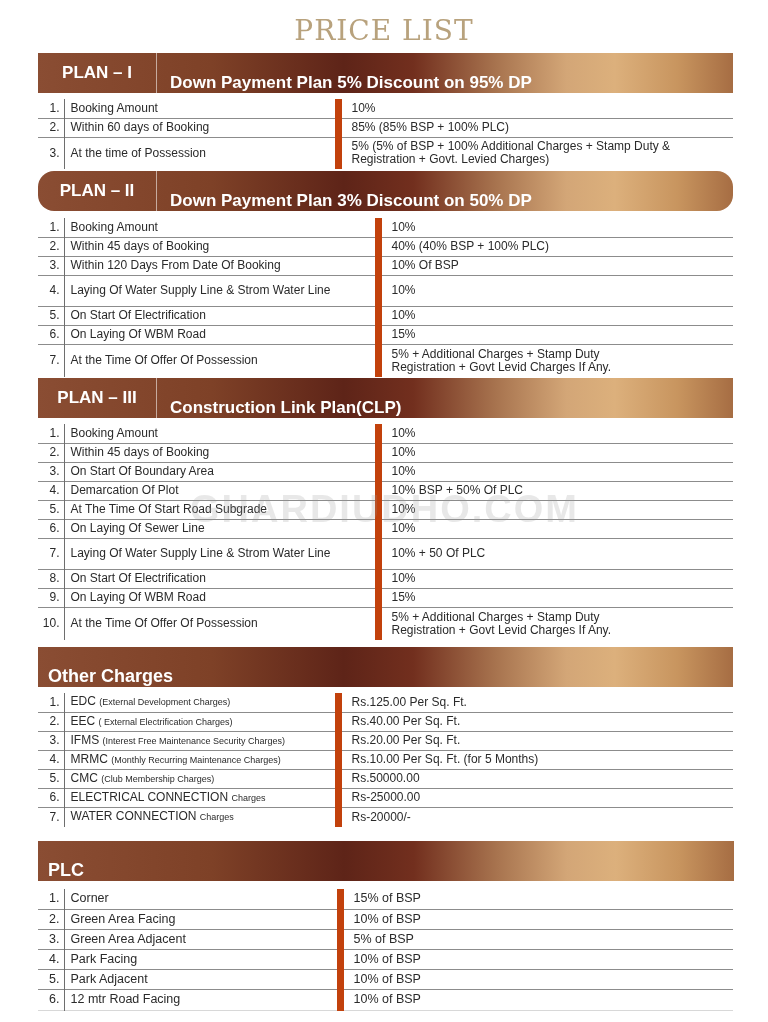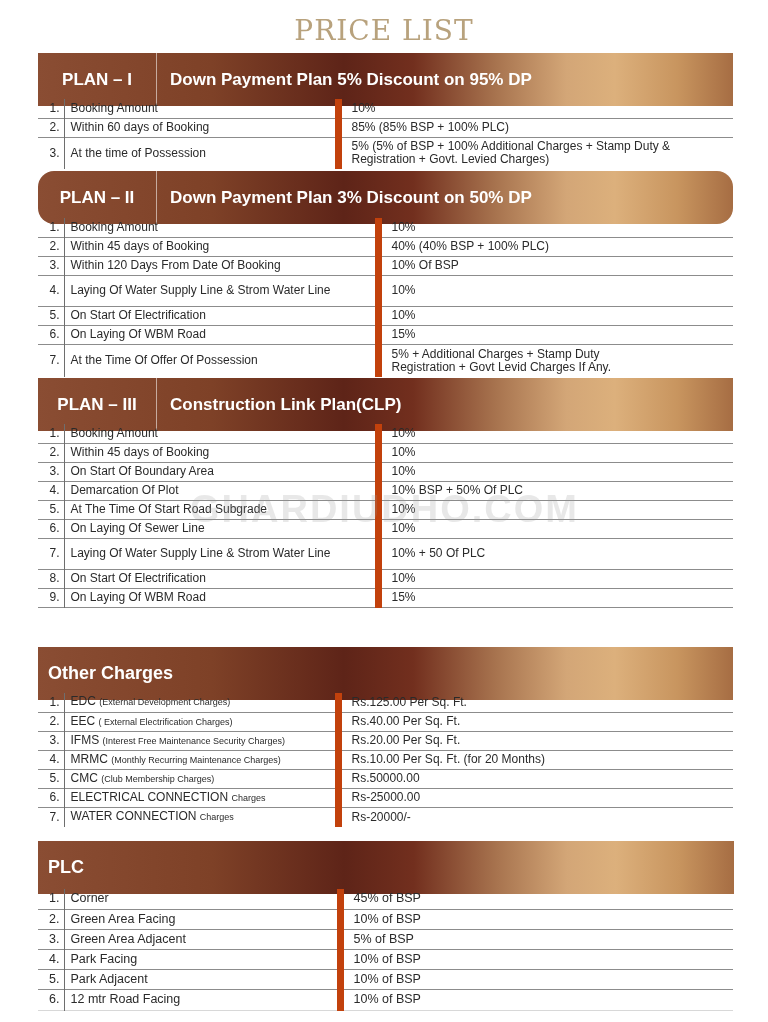--- a/index.html
+++ b/index.html
@@ -1,23 +1,23 @@
 <!DOCTYPE html>
 <html><head>
 <meta charset="utf-8">
 <style>
   html, body { margin: 0; padding: 0; background: #ffffff; }
   body { width: 768px; height: 1022px; position: relative; overflow: hidden;
          font-family: "Liberation Sans", "DejaVu Sans", sans-serif; color: #2a2a2a; }
   .title { position: absolute; top: 8px; left: 0; width: 768px; text-align: center;
            font-family: "DejaVu Serif", "Liberation Serif", serif; font-size: 28px;
            letter-spacing: 1px; color: #b8a27d; font-weight: normal; line-height: 46px; }
-  .bar { position: absolute; left: 38px; width: 695px; height: 53px;
+  .bar { position: absolute; left: 38px; width: 695px; height: 40px;
          background: linear-gradient(90deg, #8a4d33 0%, #7e4127 25%, #5e2418 44%, #722f1e 54%, #a8744f 66%, #d3a677 76%, #dcb07c 83%, #c8955f 92%, #a66d43 100%);
-         color: #fff; display: flex; align-items: center; }
+         color: #fff; display: flex; align-items: flex-end; }
   .bar .plan { width: 119px; height: 100%; display: flex; align-items: center; justify-content: center;
                font-weight: bold; font-size: 17px; border-right: 1px solid rgba(255,255,255,0.55); box-sizing: border-box; }
   .bar .desc { padding-left: 13px; font-weight: bold; font-size: 17px; }
   .bar .only { padding-left: 10px; font-weight: bold; font-size: 18px; }
   table.rows { position: absolute; left: 38px; width: 695px; border-collapse: collapse; font-size: 12px; }
   table.rows td { padding: 0; vertical-align: middle; line-height: 13px; }
   table.rows tr { border-bottom: 1px solid #8c8c8c; }
   table.rows tr.last { border-bottom: none; }
   td.num { width: 26px; text-align: right; padding-right: 4px !important; border-right: 1px solid #6e6e6e; box-sizing: border-box; }
   td.lbl { width: 264px; padding-left: 6px !important; border-right: 7px solid #c2410c; }
@@ -143,20 +143,25 @@
   <tr style="height:19px">
     <td class="num">8.</td>
     <td class="lbl">On Start Of Electrification</td>
     <td class="val">10%</td>
   </tr>
   <tr style="height:19px">
     <td class="num">9.</td>
     <td class="lbl">On Laying Of WBM Road</td>
     <td class="val">15%</td>
   </tr>
+  <tr class="last" style="height:33px">
+    <td class="num">10.</td>
+    <td class="lbl">At the Time Of Offer Of Possession</td>
+    <td class="val" style="padding-right:80px">5% + Additional Charges + Stamp Duty Registration + Govt Levid Charges If Any.</td>
+  </tr>
 </tbody>
   </table>
 
 <div class="watermark">GHARDIUDHO.COM</div>
 
 <div class="bar" style="top:647px;">
   <div class="only">Other Charges</div>
 </div>
 <table class="rows" style="top:693px;">
   <tbody>
@@ -171,21 +176,21 @@
     <td class="val">Rs.40.00 Per Sq. Ft.</td>
   </tr>
   <tr style="height:19px">
     <td class="num">3.</td>
     <td class="lbl"><span>IFMS</span> <span class="small">(Interest Free Maintenance Security Charges)</span></td>
     <td class="val">Rs.20.00 Per Sq. Ft.</td>
   </tr>
   <tr style="height:19px">
     <td class="num">4.</td>
     <td class="lbl"><span>MRMC</span> <span class="small">(Monthly Recurring Maintenance Charges)</span></td>
-    <td class="val">Rs.10.00 Per Sq. Ft. (for 20 Months)</td>
+    <td class="val">Rs.10.00 Per Sq. Ft. (for 5 Months)</td>
   </tr>
   <tr style="height:19px">
     <td class="num">5.</td>
     <td class="lbl"><span>CMC</span> <span class="small">(Club Membership Charges)</span></td>
     <td class="val">Rs.50000.00</td>
   </tr>
   <tr style="height:19px">
     <td class="num">6.</td>
     <td class="lbl"><span>ELECTRICAL CONNECTION</span> <span class="small">Charges</span></td>
     <td class="val">Rs-25000.00</td>
@@ -199,21 +204,21 @@
   </table>
 
 <div class="bar" style="top:841px; width:696px;">
   <div class="only">PLC</div>
 </div>
 <table class="rows" style="top:889px; font-size:12.5px;">
   <tbody>
       <tr style="height:20px">
     <td class="num">1.</td>
     <td class="lbl" style="width:266px">Corner</td>
-    <td class="val">45% of BSP</td>
+    <td class="val">15% of BSP</td>
   </tr>
   <tr style="height:20px">
     <td class="num">2.</td>
     <td class="lbl" style="width:266px">Green Area Facing</td>
     <td class="val">10% of BSP</td>
   </tr>
   <tr style="height:20px">
     <td class="num">3.</td>
     <td class="lbl" style="width:266px">Green Area Adjacent</td>
     <td class="val">5% of BSP</td>

